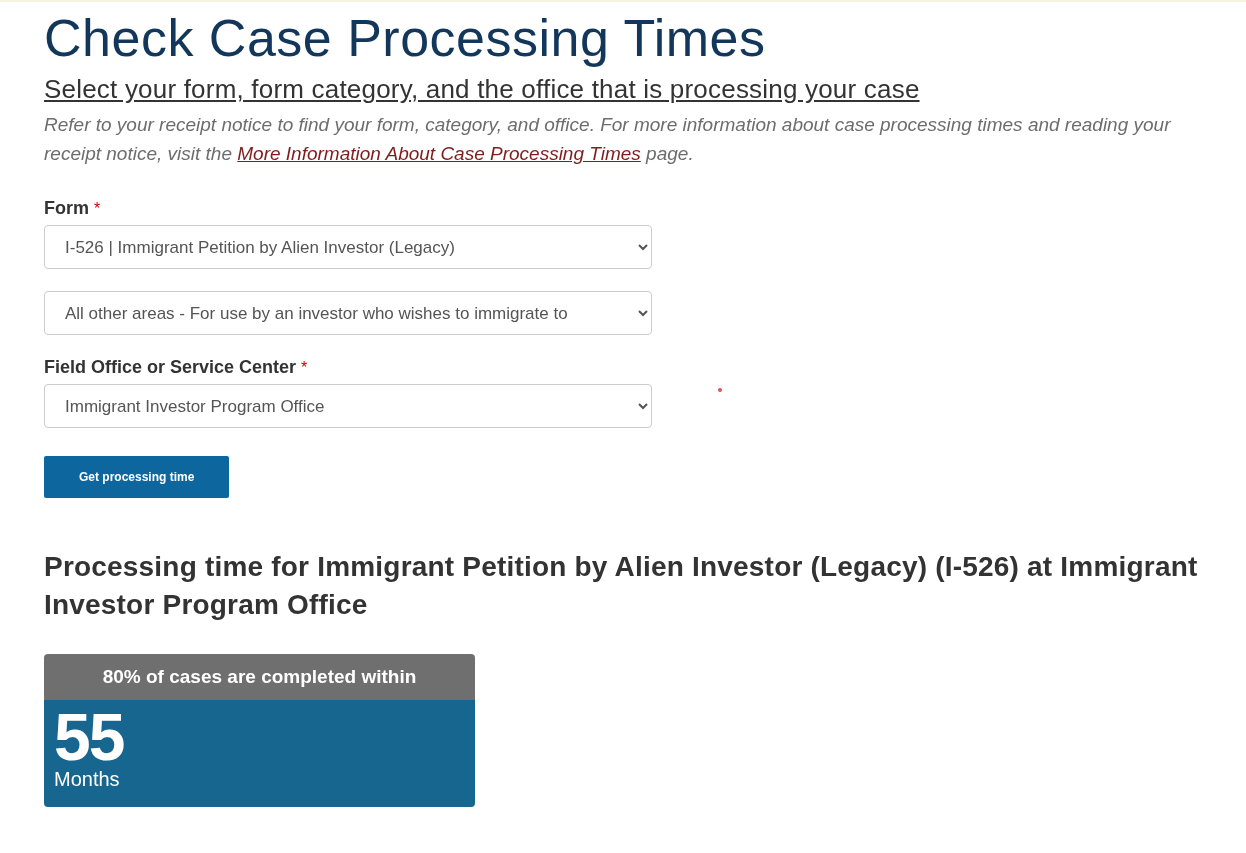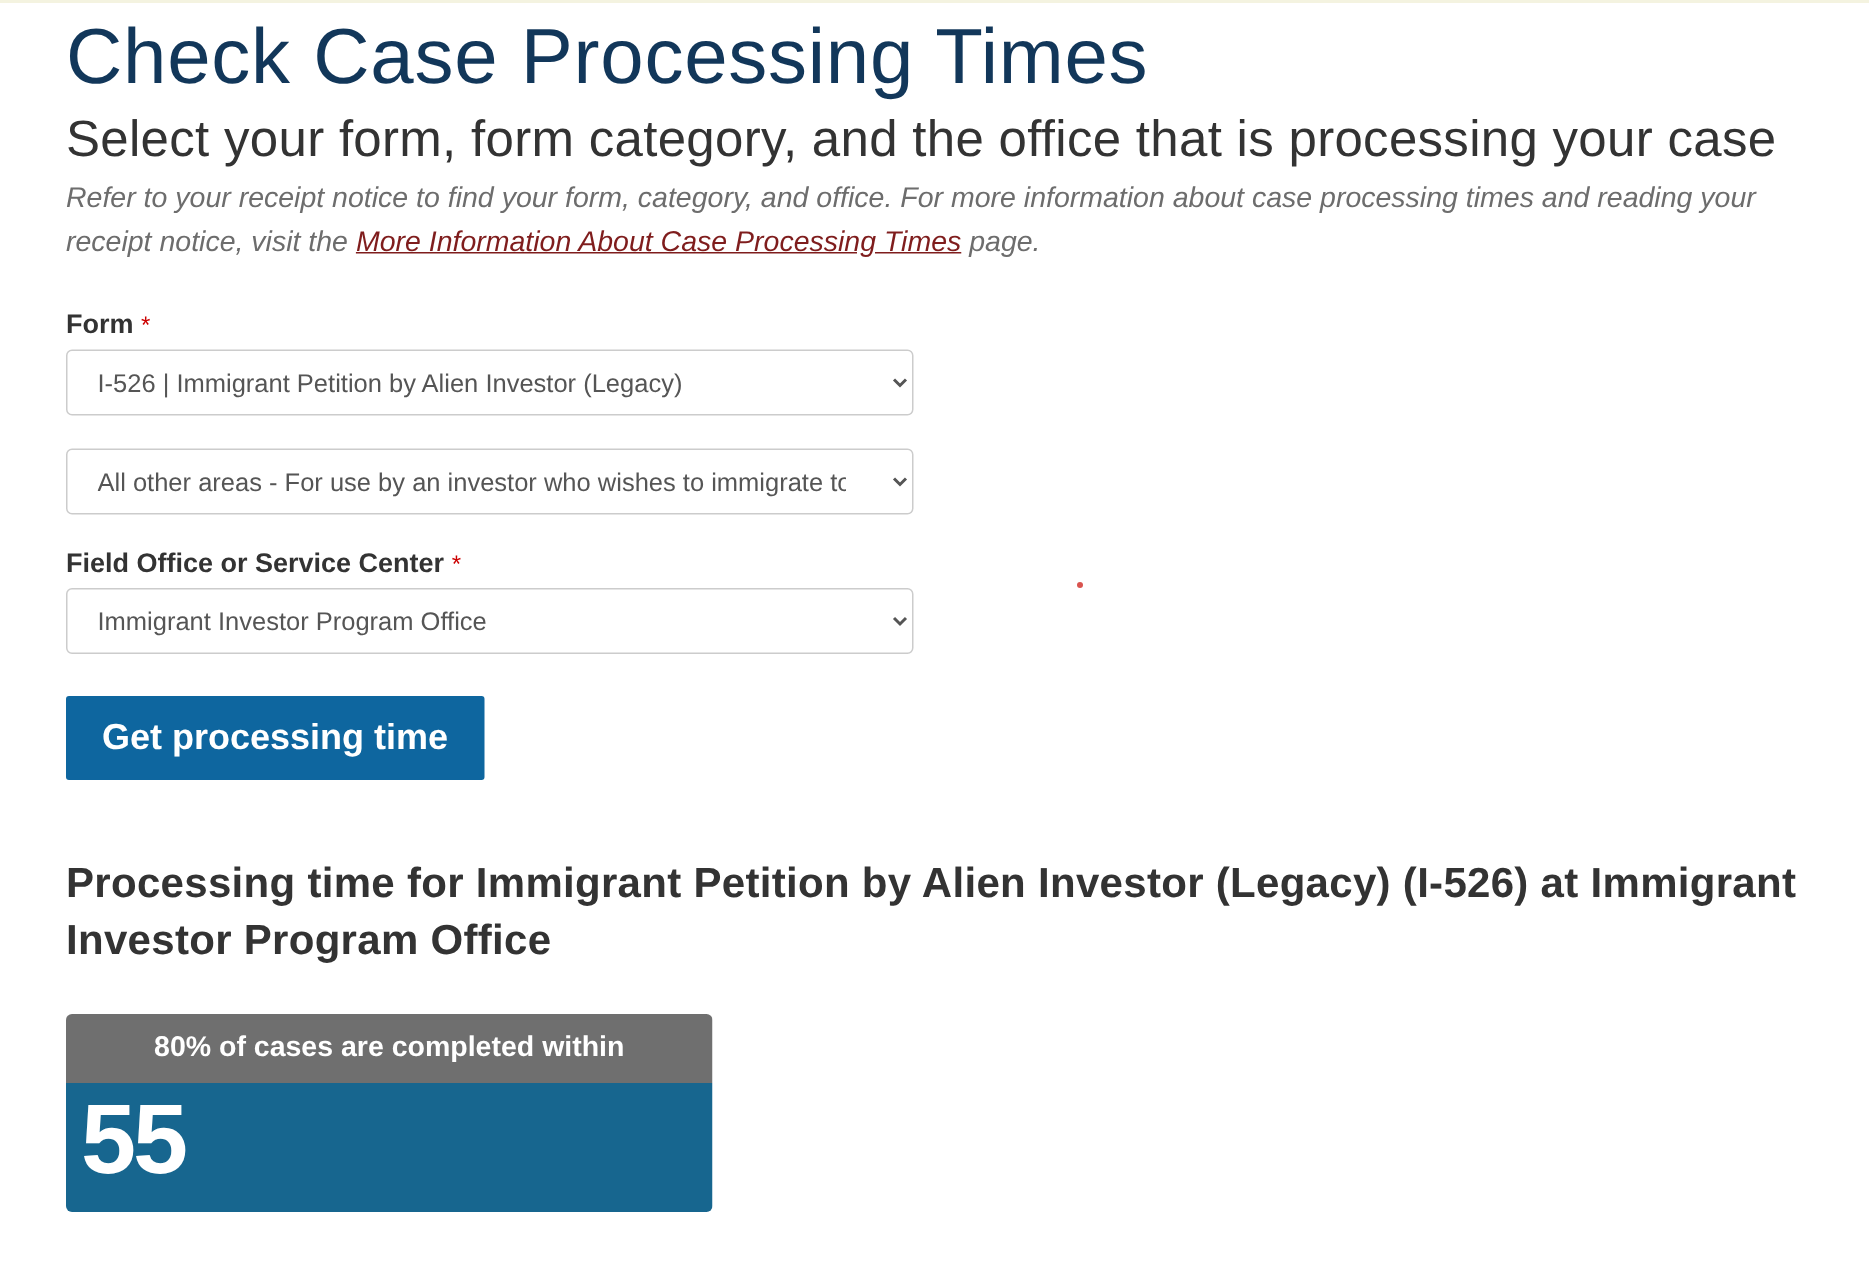--- a/index.html
+++ b/index.html
@@ -17,24 +17,25 @@
   h1.title {
     font-weight:300;
     font-size:52px;
     color:#12375a;
     margin:0;
     padding-top:6px;
     letter-spacing:0.5px;
   }
   h2.subtitle {
     font-weight:400;
-    font-size:34px;
+    font-size:26px;
     color:#333;
     margin:6px 0 6px 0;
     letter-spacing:0.2px;
+    text-decoration:underline;
   }
   p.helper {
     font-style:italic;
     color:#6d6d6d;
     font-size:19px;
     line-height:1.5;
     margin:4px 0 30px 0;
   }
   p.helper a {
     color:#7f1d1d;
@@ -42,37 +43,37 @@
   }
   .form-group { margin-bottom:22px; }
   .form-label {
     font-size:18px;
     font-weight:600;
     color:#333;
   }
   .req { color:#c00; font-size:16px; font-weight:normal; }
   .select-wrap { margin-top:6px; }
   select {
-    width:565px;
+    width:608px;
     height:44px;
     font-size:17px;
     font-family:inherit;
     color:#555;
     background:#fff;
     border:1px solid #ccc;
     border-radius:4px;
     padding:0 28px 0 16px;
   }
   button.primary {
     background:#0e669f;
     color:#fff;
     border:none;
-    font-size:24px;
+    font-size:12px;
     font-weight:600;
-    padding:14px 24px;
+    padding:14px 35px;
     border-radius:2px;
     cursor:pointer;
     margin-top:6px;
   }
   .result-section { margin-top:50px; }
   .result-heading {
     font-size:28px;
     font-weight:700;
     color:#333;
     margin:0 0 30px 0;
@@ -163,18 +164,19 @@
 
   <button class="primary">Get processing time</button>
 
   <div class="result-section">
     <h3 class="result-heading">Processing time for Immigrant Petition by Alien Investor (Legacy) (I-526) at Immigrant Investor Program Office</h3>
 
     <div class="card">
       <div class="card-head">80% of cases are completed within</div>
       <div class="card-body">
         <div class="big-number">55</div>
+        <div class="unit">Months</div>
       </div>
     </div>
   </div>
 
   <div class="dot"></div>
 </div>
 
 </body></html>

